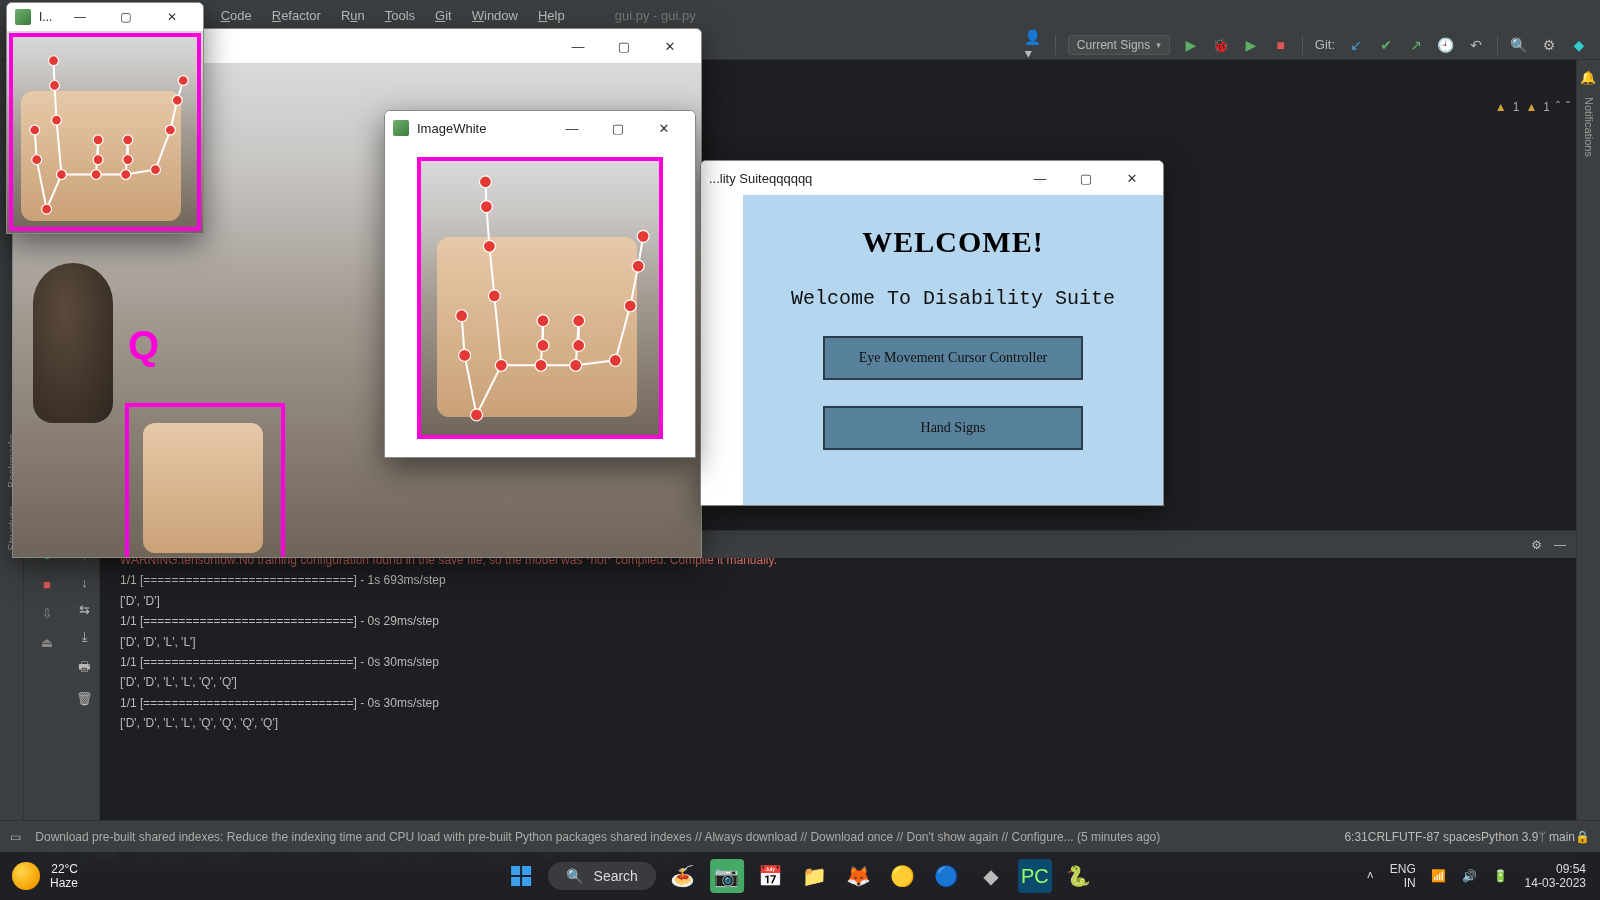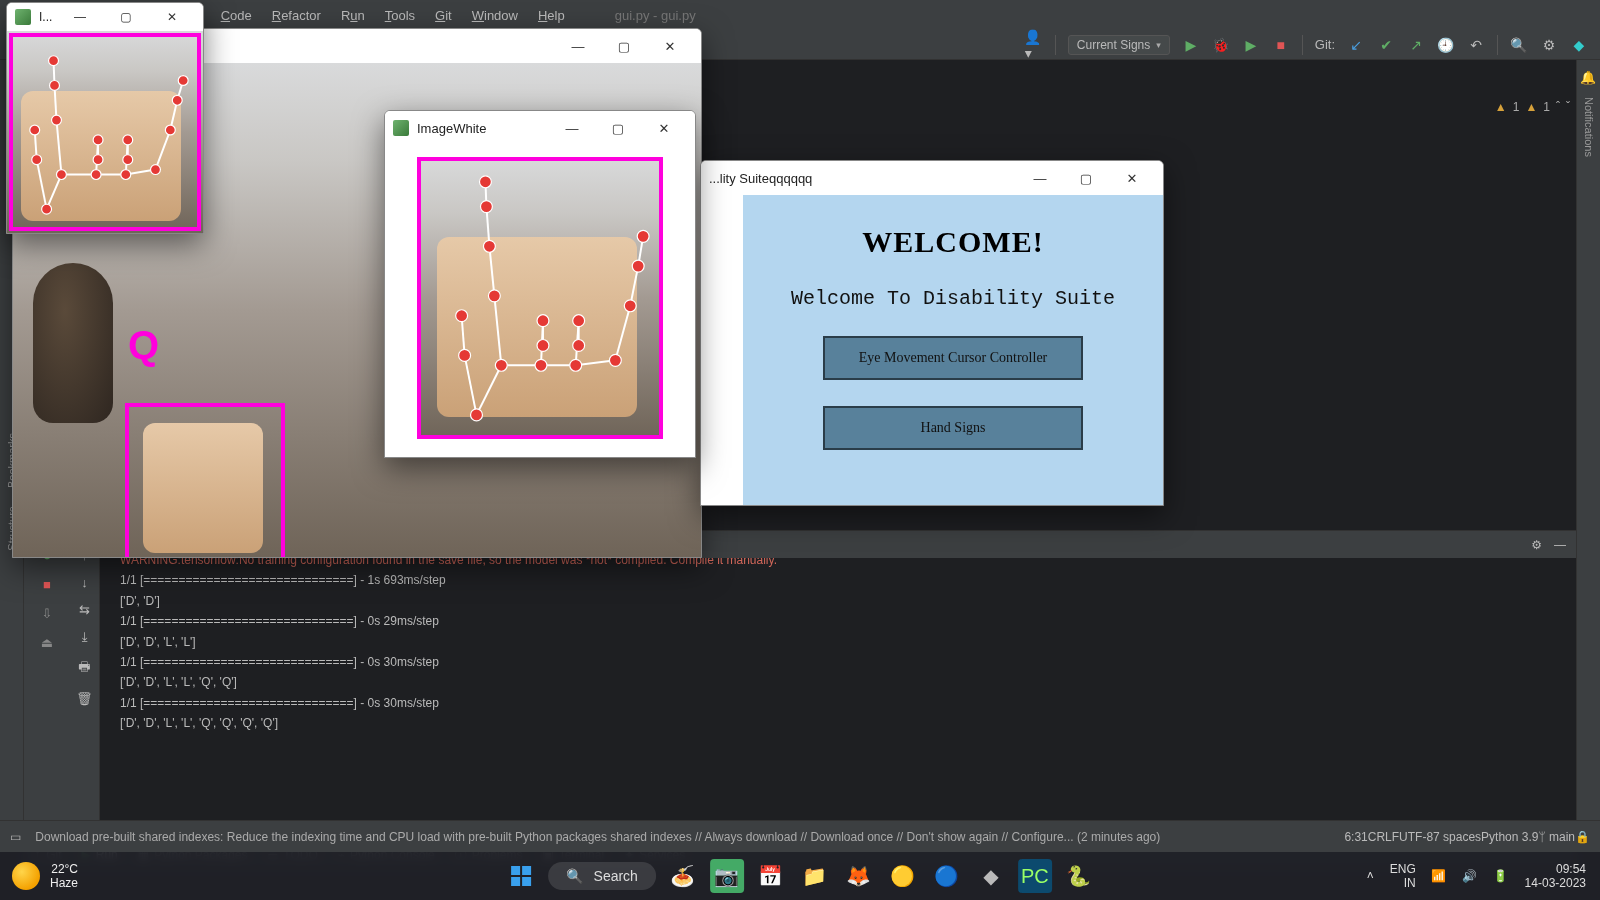--- a/index.html
+++ b/index.html
@@ -219,21 +219,21 @@
       <span>Terminal</span>
     </span>
   <span class="tt">
       <span>✦</span>
       <span>Services</span>
     </span>
 </div>
 
 <div class="status" style="bottom:48px">
   <span>▭</span>
-  <span class="msg">Download pre-built shared indexes: Reduce the indexing time and CPU load with pre-built Python packages shared indexes // Always download // Download once // Don't show again // Configure... (2 minutes ago)</span>
+  <span class="msg">Download pre-built shared indexes: Reduce the indexing time and CPU load with pre-built Python packages shared indexes // Always download // Download once // Don't show again // Configure... (5 minutes ago)</span>
   <span class="grp">
     <span>6:31</span>
     <span>CRLF</span>
     <span>UTF-8</span>
     <span>7 spaces</span>
     <span>Python 3.9</span>
     <span><span>ᛘ</span> <span>main</span></span>
     <span>🔒</span>
   </span>
 </div>

